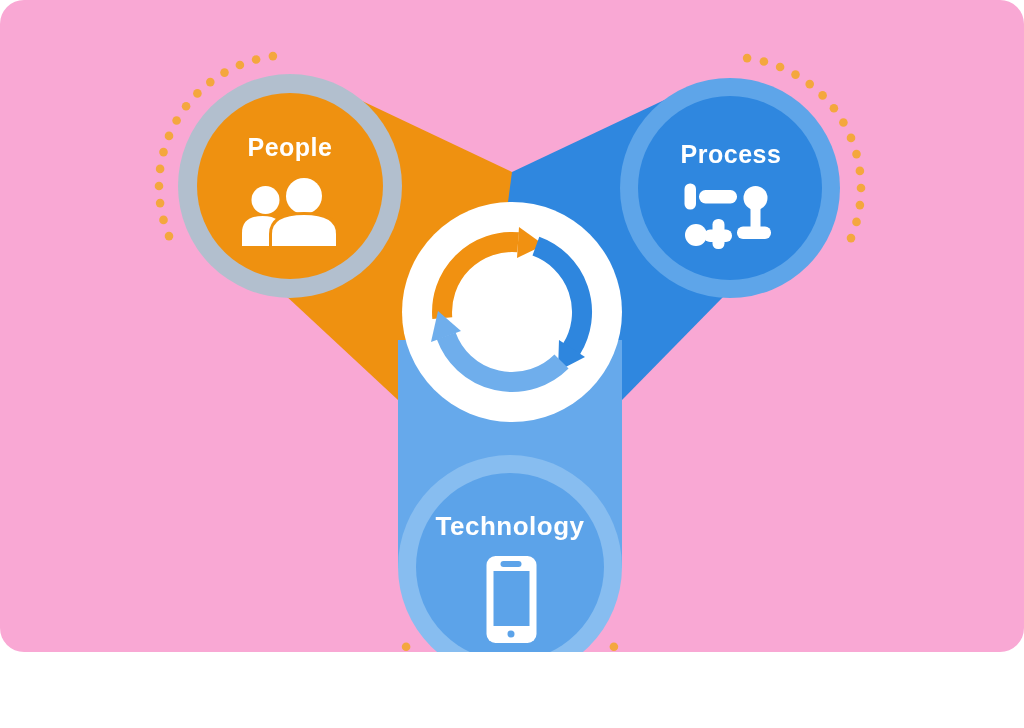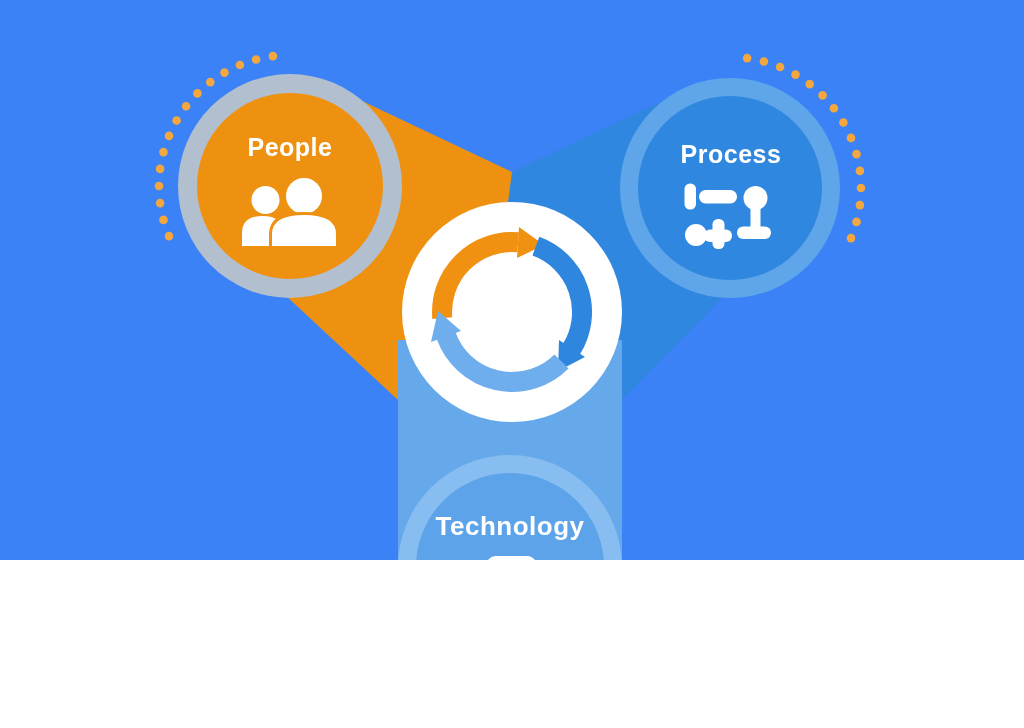--- a/index.html
+++ b/index.html
@@ -1,17 +1,17 @@
 <!DOCTYPE html>
 <html><head>
 <meta charset="utf-8">
 <style>
   html,body{margin:0;padding:0;background:#ffffff;}
-  .stage{position:relative;width:1024px;height:560px;background:#3b82f6;overflow:hidden;
-         font-family:"Liberation Sans", sans-serif;}
+  .stage{position:relative;width:1024px;height:652px;background:#f9a8d4;overflow:hidden;
+         font-family:"Liberation Sans", sans-serif;border-radius:24px;}
   svg{display:block;}
   .node-label{font-family:"Liberation Sans", sans-serif;font-weight:700;letter-spacing:.5px;}
   .icon-white{fill:#ffffff;}
 </style>
 </head>
 <body>
 
 <div class="stage">
 <svg width="1024" height="728" viewBox="0 0 1024 728">
 

